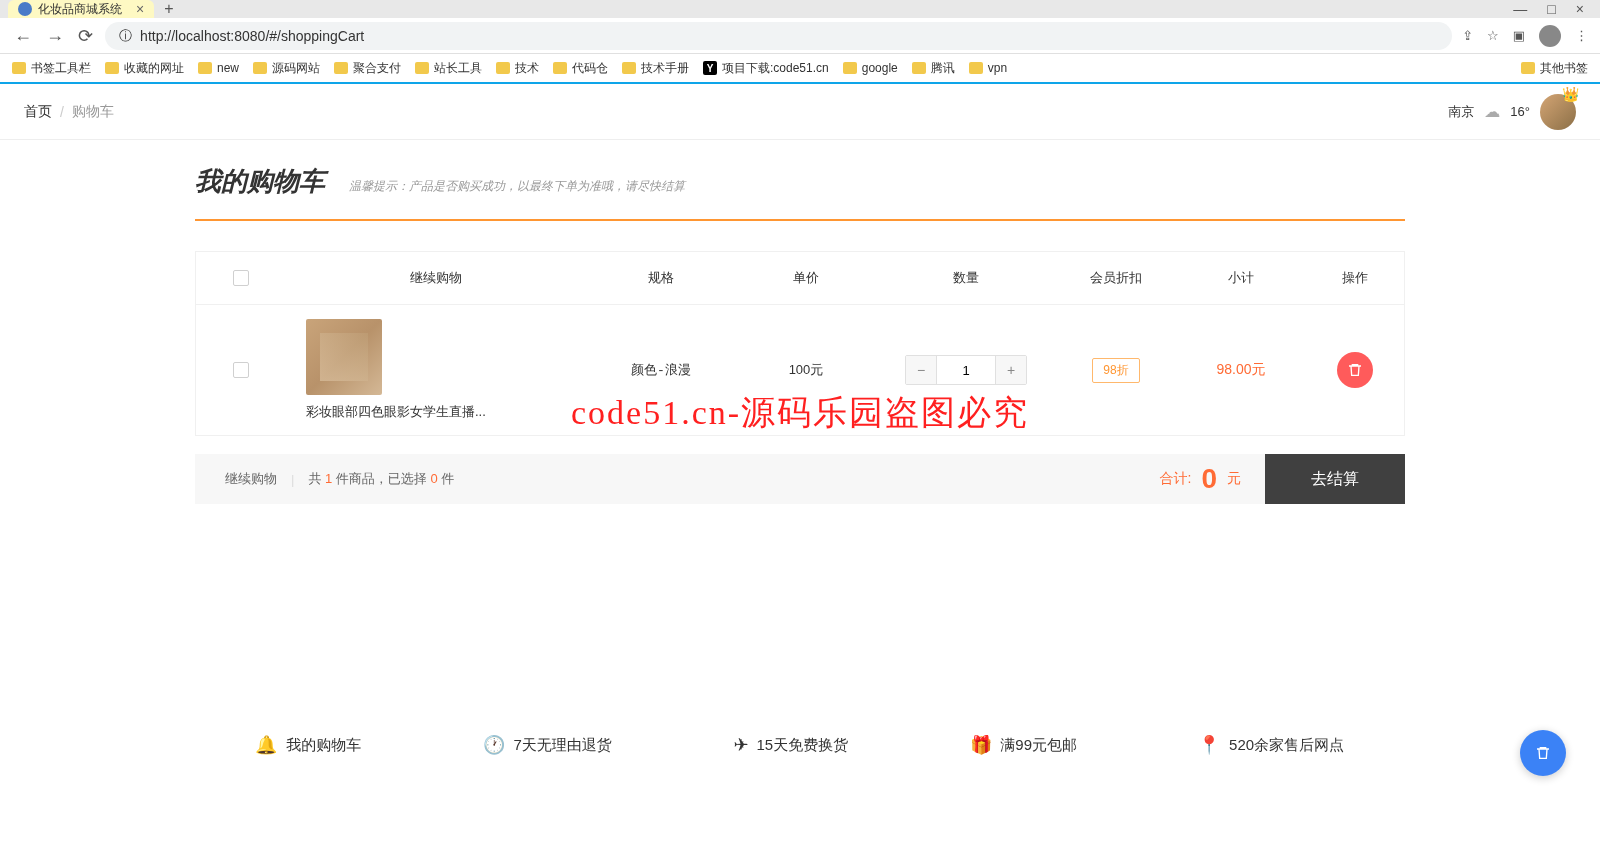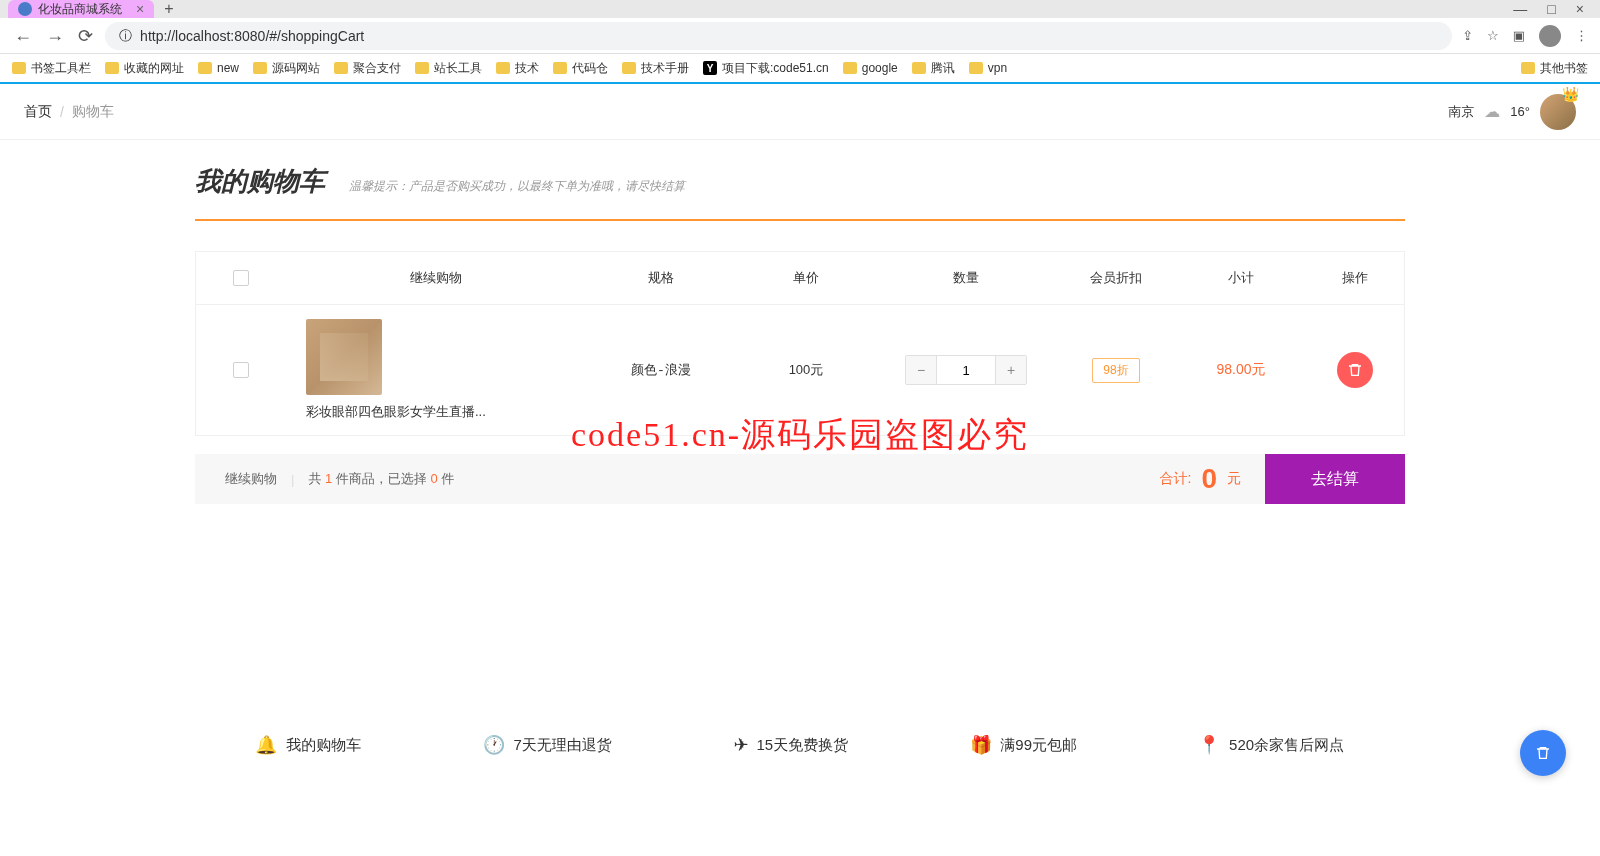--- a/index.html
+++ b/index.html
@@ -1,21 +1,21 @@
 <!DOCTYPE html>
 <html><head>
 <meta charset="utf-8">
 <style>
 * { margin: 0; padding: 0; box-sizing: border-box; }
 body { font-family: "Microsoft YaHei", Arial, sans-serif; font-size: 13px; color: #333; background: #fff; }
 
 
 .browser-chrome { background: #fff; }
 .tab-bar { display: flex; align-items: center; height: 18px; background: #e8e8e8; padding: 0 8px; }
-.tab { display: flex; align-items: center; background: #f0abfc; border-radius: 6px 6px 0 0; padding: 0 10px; height: 18px; max-width: 220px; font-size: 12px; gap: 6px; }
+.tab { display: flex; align-items: center; background: #fef9c3; border-radius: 6px 6px 0 0; padding: 0 10px; height: 18px; max-width: 220px; font-size: 12px; gap: 6px; }
 .tab .favicon { width: 14px; height: 14px; background: #4a7bc8; border-radius: 50%; }
 .tab .close { color: #666; font-size: 14px; margin-left: 8px; cursor: pointer; }
 .new-tab { padding: 0 10px; color: #555; font-size: 16px; cursor: pointer; }
 .window-controls { margin-left: auto; display: flex; gap: 20px; color: #555; font-size: 14px; padding-right: 8px; }
 
 .url-bar { display: flex; align-items: center; height: 36px; padding: 0 12px; gap: 10px; border-bottom: 1px solid #e0e0e0; }
 .nav-btn { color: #555; cursor: pointer; font-size: 18px; padding: 2px; }
 .url-input-wrap { flex: 1; display: flex; align-items: center; background: #f1f3f4; border-radius: 16px; padding: 4px 14px; height: 28px; gap: 8px; }
 .url-text { flex: 1; font-size: 14px; color: #333; }
 .url-right { display: flex; gap: 14px; align-items: center; color: #555; }
@@ -74,24 +74,24 @@
 .delete-btn { width: 36px; height: 36px; border-radius: 50%; background: #ff5b5b; border: none; cursor: pointer; display: inline-flex; align-items: center; justify-content: center; color: #fff; }
 
 
 .summary-bar { display: flex; align-items: center; max-width: 1210px; margin: 18px auto 0; background: #f7f7f7; height: 50px; padding: 0 0 0 30px; font-size: 13px; color: #666; }
 .summary-bar .divider { margin: 0 14px; color: #ddd; }
 .orange { color: #ff6b35; }
 .summary-right { margin-left: auto; display: flex; align-items: center; gap: 10px; }
 .total-label { color: #ff6b35; font-size: 14px; }
 .total-amount { color: #ff6b35; font-size: 28px; font-weight: bold; }
 .total-unit { color: #ff6b35; font-size: 14px; }
-.checkout-btn { height: 50px; width: 140px; background: #a21caf; color: #fff; border: none; font-size: 16px; cursor: pointer; margin-left: 14px; }
-
-
-.watermark { position: absolute; left: 50%; top: 390px; transform: translateX(-50%); font-size: 34px; color: #ff2020; font-family: SimSun, serif; letter-spacing: 2px; pointer-events: none; z-index: 5; white-space: nowrap; margin-top: 22px; }
+.checkout-btn { height: 50px; width: 140px; background: #404040; color: #fff; border: none; font-size: 16px; cursor: pointer; margin-left: 14px; }
+
+
+.watermark { position: absolute; left: 50%; top: 390px; transform: translateX(-50%); font-size: 34px; color: #ff2020; font-family: SimSun, serif; letter-spacing: 2px; pointer-events: none; z-index: 5; white-space: nowrap; }
 
 
 .float-trash { position: fixed; right: 34px; bottom: 80px; width: 46px; height: 46px; border-radius: 50%; background: #3b82f6; color: #fff; display: flex; align-items: center; justify-content: center; cursor: pointer; box-shadow: 0 2px 8px rgba(0,0,0,0.2); }
 
 
 .footer-services { display: flex; justify-content: space-around; max-width: 1210px; margin: 210px auto 0; padding: 20px 0; font-size: 15px; color: #333; }
 .service-item { display: flex; align-items: center; gap: 8px; }
 .service-icon { font-size: 18px; }
 
 svg { width: 16px; height: 16px; }

